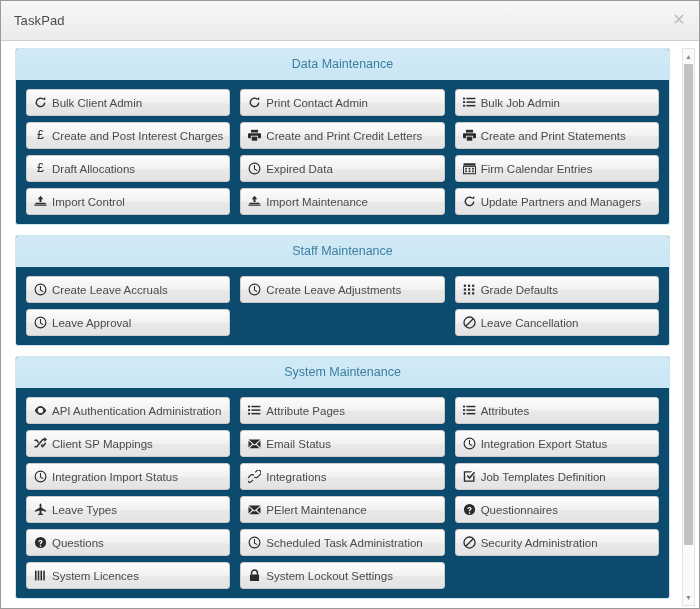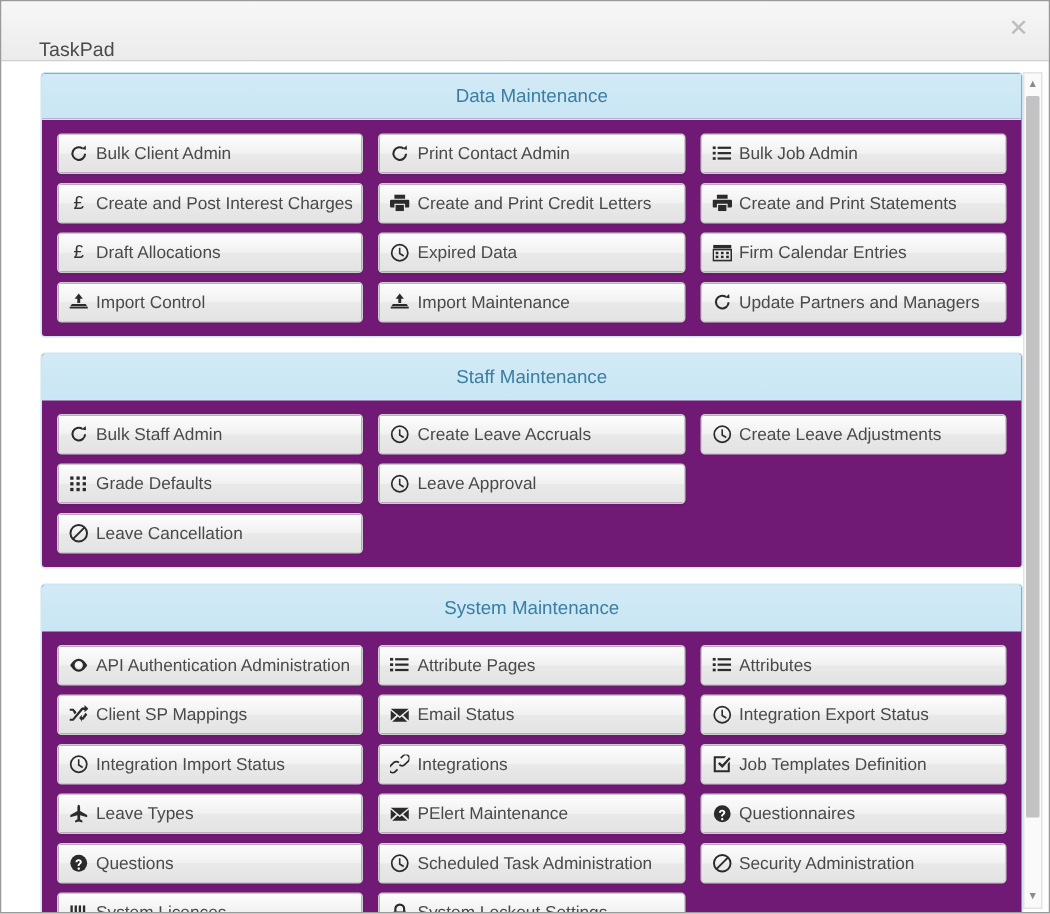--- a/index.html
+++ b/index.html
@@ -21,22 +21,21 @@
     flex-direction: column;
   }
 
   .titlebar {
     position: relative;
     height: 39px;
     flex: 0 0 39px;
     background: linear-gradient(to bottom, #f7f7f7 0%, #ebebeb 100%);
     border-bottom: 1px solid #cfcfcf;
     display: flex;
-    align-items: flex-end;
-    padding-left: 12px;
+    align-items: center;
   }
   .title-text {
     margin-left: 13px;
     font-size: 13px;
     color: #4a4a4a;
     letter-spacing: .1px;
   }
   .close-btn {
     position: absolute;
     right: 11px; top: 10px;
@@ -63,24 +62,23 @@
     width: 669px;
     bottom: 0;
     overflow: hidden;
   }
 
   .panel {
     box-sizing: border-box;
     width: 655px;
     border: 1px solid #cfe5f0;
     border-radius: 3px;
-    background: #701a75;
+    background: #0c4a6e;
     margin-bottom: 10px;
     overflow: hidden;
-    margin-left: 12px;
   }
 
   .panel-header {
     height: 30px;
     line-height: 30px;
     text-align: center;
     font-size: 12.5px;
     color: #3b7ea1;
     background: linear-gradient(to bottom, #d2eaf6 0%, #c9e6f4 100%);
     border-bottom: 1px solid #cfe5f0;
@@ -332,31 +330,20 @@
             </div>
           </div>
         </div>
         <div class="panel">
           <div class="panel-header">Staff Maintenance</div>
           <div class="panel-body">
             <div class="cell">
               <div class="tile">
                 <span class="ico">
                   <svg width="13" height="13" viewBox="0 0 16 16" fill="#2b2b2b">
-                    <path fill="none" stroke="#2b2b2b" stroke-width="1.7" d="M13.2 8A5.2 5.2 0 1 1 11 3.6"></path>
-                    <path d="M13.7 1.2l.2 3.6-3.5-.6z"></path>
-                  </svg>
-                </span>
-                <span class="lbl">Bulk Staff Admin</span>
-              </div>
-            </div>
-            <div class="cell">
-              <div class="tile">
-                <span class="ico">
-                  <svg width="13" height="13" viewBox="0 0 16 16" fill="#2b2b2b">
                     <path fill="none" stroke="#2b2b2b" stroke-width="1.4" d="M8 1.4A6.6 6.6 0 1 1 8 14.6 6.6 6.6 0 1 1 8 1.4z"></path>
                     <path d="M7.3 3.8h1.3v4.5l3 1.8-.7 1.1-3.6-2.2z"></path>
                   </svg>
                 </span>
                 <span class="lbl">Create Leave Accruals</span>
               </div>
             </div>
             <div class="cell">
               <div class="tile">
                 <span class="ico">

